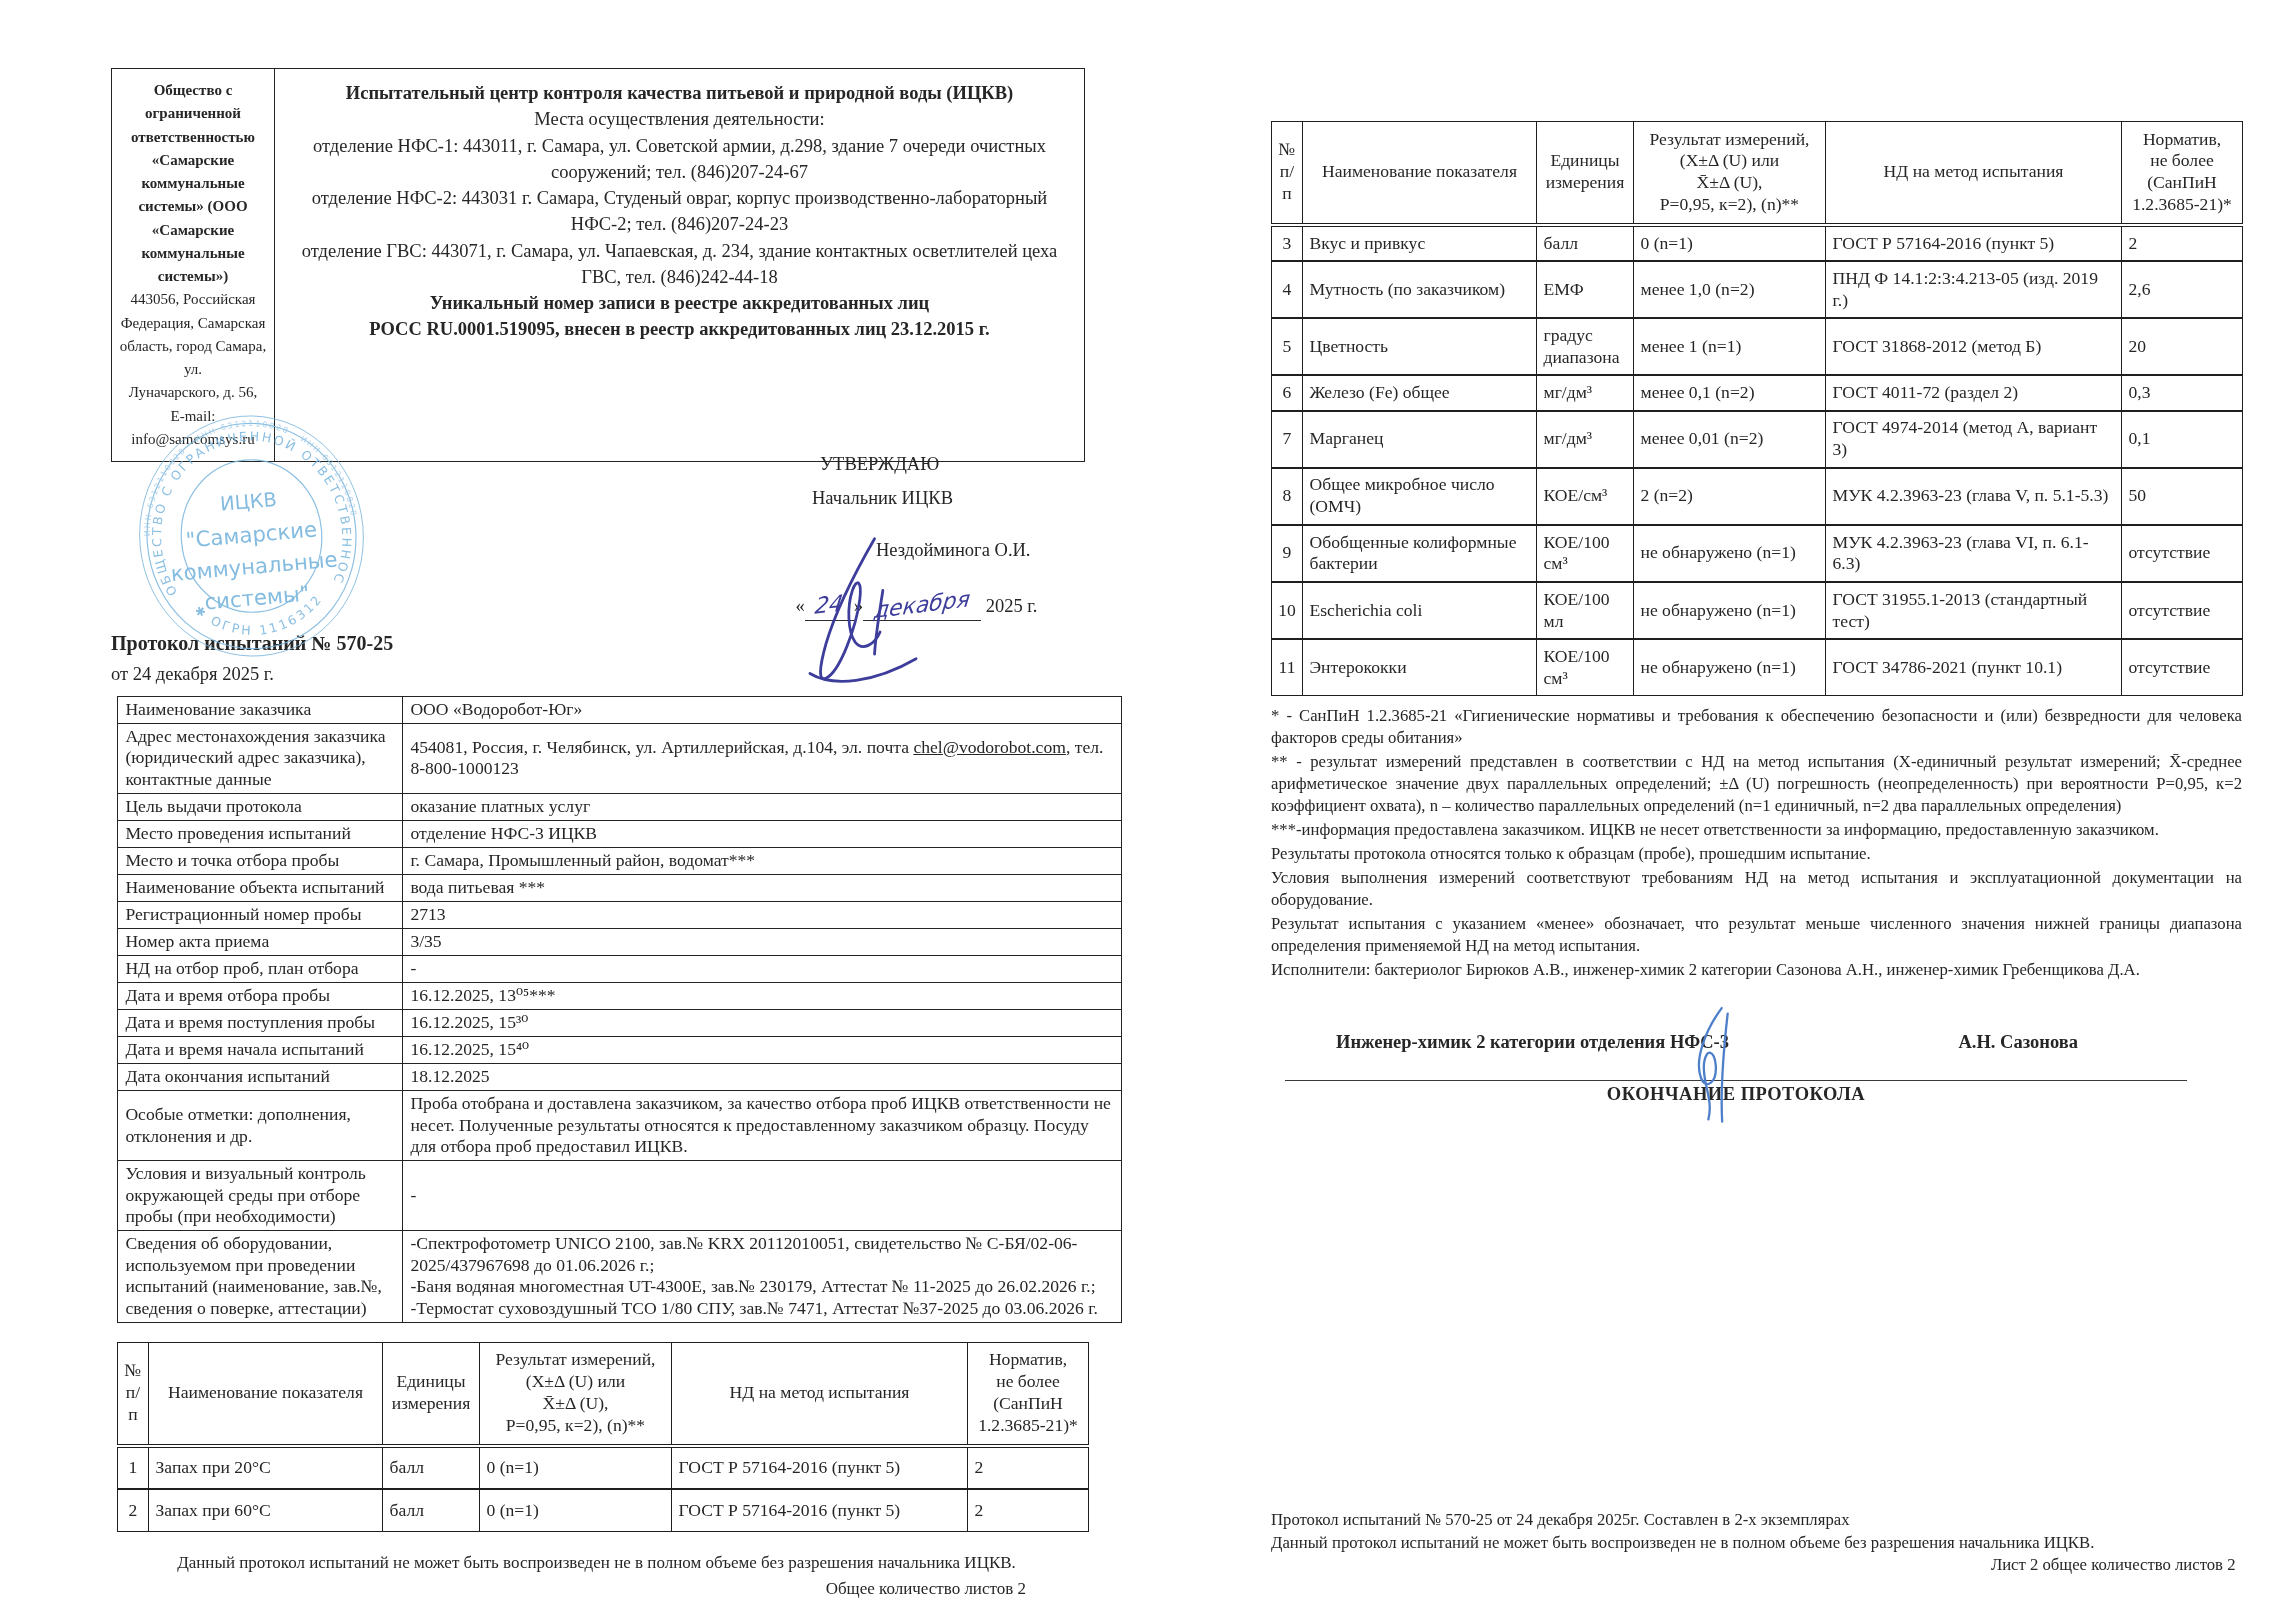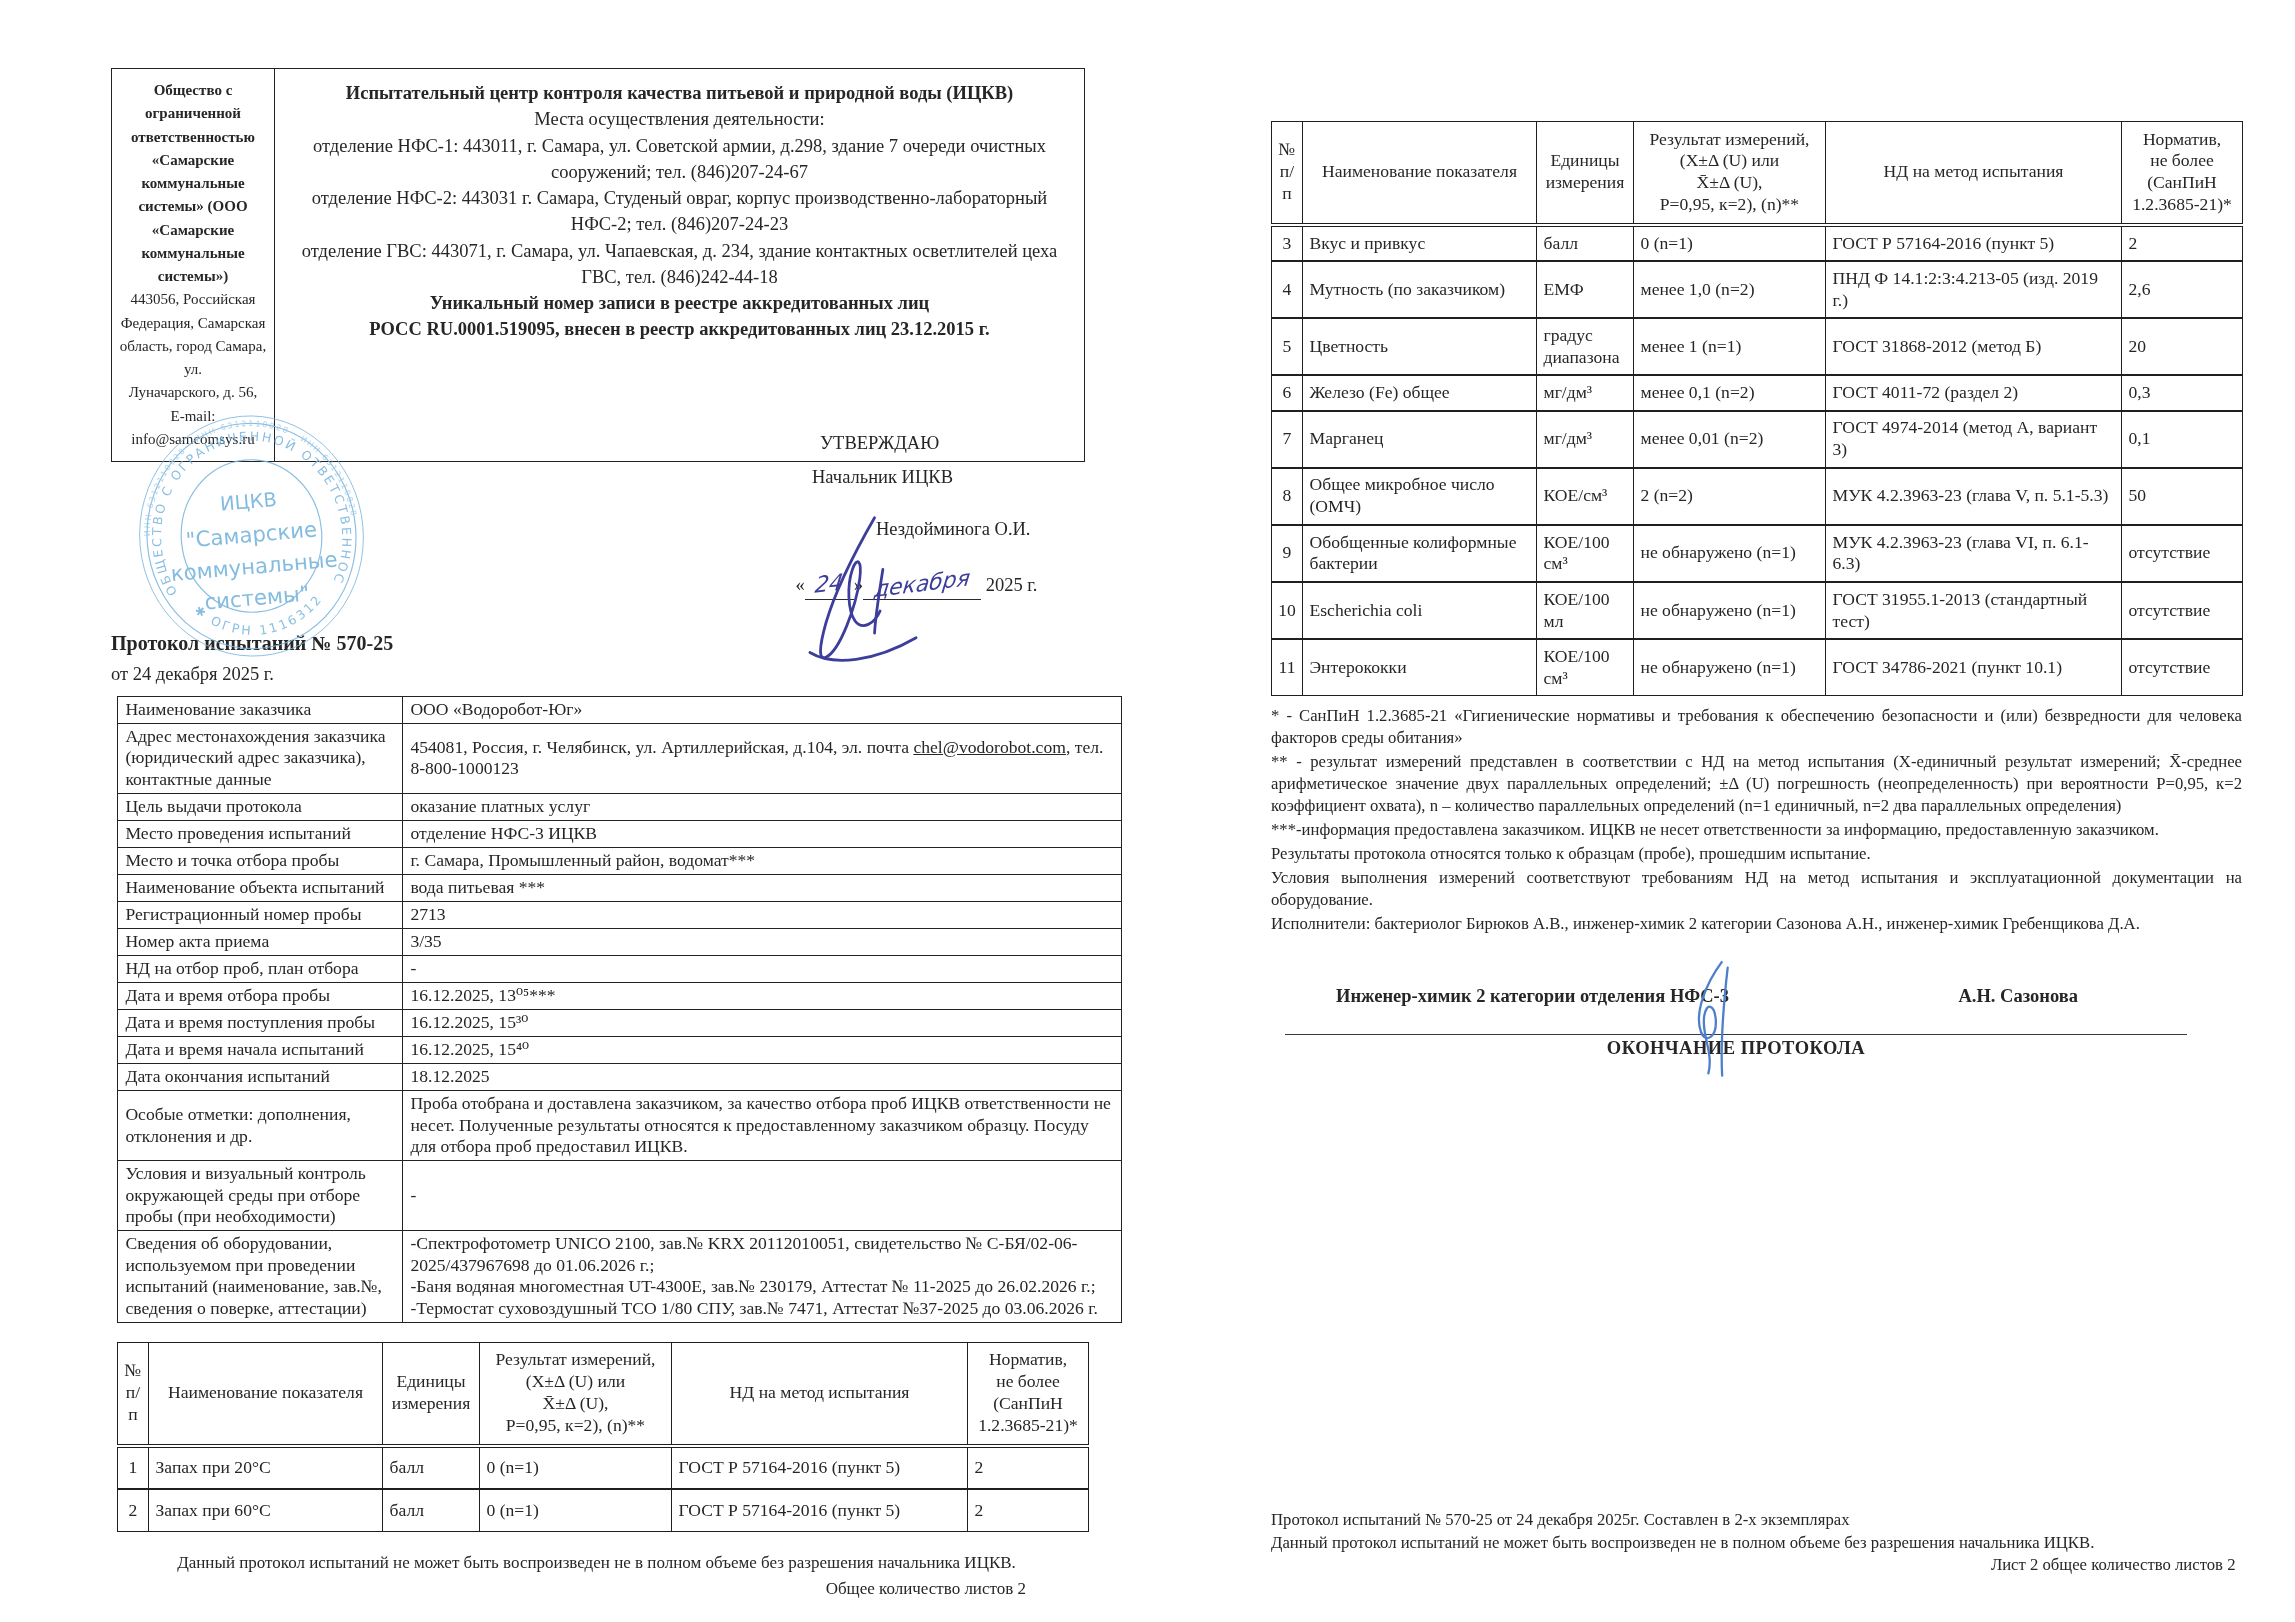--- a/index.html
+++ b/index.html
@@ -17,21 +17,21 @@
   .hdr-left { width:163px; border-right:1.9px solid #232323; padding:10.2px 3.7px; box-sizing:border-box;
               text-align:center; font-size:15px; line-height:1.55; }
   .org-name { font-weight:bold; }
   .hdr-right { flex:1; padding:11px 12px; text-align:center; font-size:18.5px; line-height:1.42; }
   .c-title, .accred { font-weight:bold; }
 
   
   .stamp { position:absolute; left:25.4px; top:343px; width:231px; height:250px; opacity:0.88; }
 
   
-  .approve { position:absolute; left:666px; top:363px; width:352px; font-size:18.5px; line-height:1.3; }
+  .approve { position:absolute; left:666px; top:384px; width:352px; font-size:18.5px; line-height:1.3; }
   .ap-heading { margin-left:43px; }
   .ap-role { margin-left:35px; margin-top:10.2px; }
   .ap-person { margin-left:99px; margin-top:28px; }
   .ap-date { margin-top:29px; margin-left:18.5px; }
   .dline { display:inline-block; border-bottom:1.9px solid #2c2c2c; text-align:center; }
   .dline.day { min-width:49px; }
   .dline.month { min-width:118px; }
   .hw { font-family:"DejaVu Sans",sans-serif; font-style:italic; color:#3d3d9c;
         display:inline-block; transform:rotate(-7deg) skewX(-14deg); font-size:22px; }
   .sig1 { position:absolute; left:28px; top:83px; }
@@ -391,20 +391,21 @@
         </tr>
       </tbody>
     </table>
 
     <div class="footnotes">
       <p>* - СанПиН 1.2.3685-21 «Гигиенические нормативы и требования к обеспечению безопасности и (или) безвредности для человека факторов среды обитания»</p>
       <p>** - результат измерений представлен в соответствии с НД на метод испытания (Х-единичный результат измерений; X̄-среднее арифметическое значение двух параллельных определений; ±Δ (U) погрешность (неопределенность) при вероятности Р=0,95, к=2 коэффициент охвата), n – количество параллельных определений (n=1 единичный, n=2 два параллельных определения)</p>
       <p>***-информация предоставлена заказчиком. ИЦКВ не несет ответственности за информацию, предоставленную заказчиком.</p>
       <p>Результаты протокола относятся только к образцам (пробе), прошедшим испытание.</p>
       <p>Условия выполнения измерений соответствуют требованиям НД на метод испытания и эксплуатационной документации на оборудование.</p>
+      <p>Результат испытания с указанием «менее» обозначает, что результат меньше численного значения нижней границы диапазона определения применяемой НД на метод испытания.</p>
       <p>Исполнители: бактериолог Бирюков А.В., инженер-химик 2 категории Сазонова А.Н., инженер-химик Гребенщикова Д.А.</p>
     </div>
 
     <div class="signrow">
       <span class="sign-role">Инженер-химик 2 категории отделения НФС-3</span>
       <svg class="sig2" width="69" height="125" viewBox="0 0 150 270">
         <g fill="none" stroke="#4d7fcb" stroke-width="5" stroke-linecap="round">
           <path d="M 95 8 C 60 55, 35 120, 50 160 C 60 186, 85 172, 82 132 C 79 100, 62 95, 57 125 C 50 165, 78 205, 66 250"></path>
           <path d="M 108 20 C 100 90, 92 180, 96 255"></path>
         </g>

